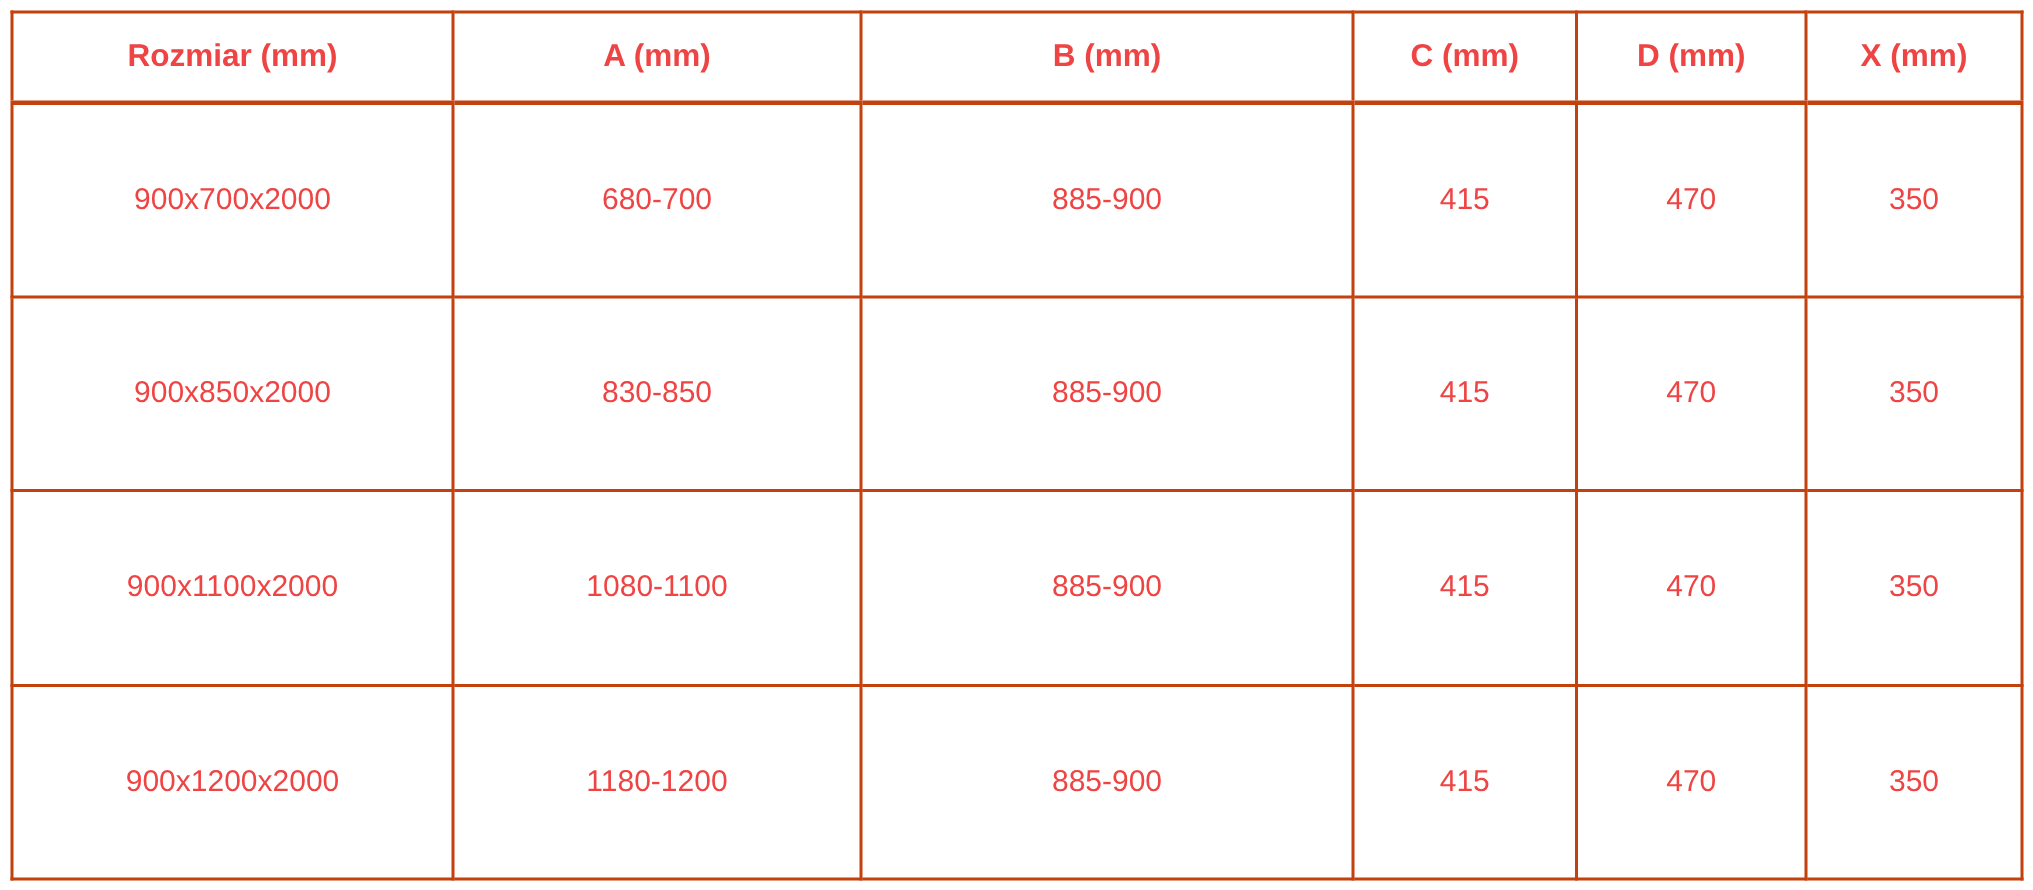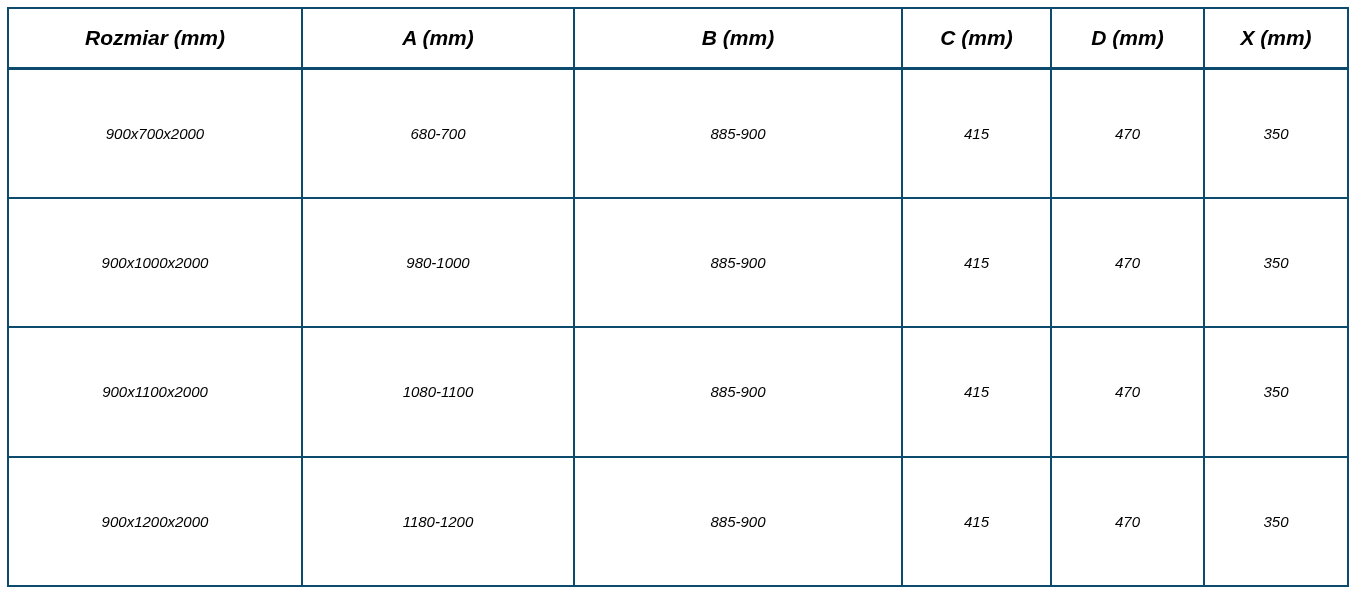--- a/index.html
+++ b/index.html
@@ -21,37 +21,36 @@
     left: 7px;
     top: 7px;
     width: 1340px;
     height: 580px;
     border-collapse: collapse;
     table-layout: fixed;
     background: #ffffff;
   }
   table.dim-table th,
   table.dim-table td {
-    border: 2px solid #0c4a6e;
+    border: 2px solid #c2410c;
     text-align: center;
     vertical-align: middle;
-    color: #000000;
+    color: #ef4444;
     padding: 0 4px;
     overflow: hidden;
     white-space: nowrap;
-    font-style: italic;
   }
   table.dim-table thead th {
     font-size: 21px;
     font-weight: bold;
     height: 60px;
     border-bottom-width: 3px;
   }
   table.dim-table tbody td {
-    font-size: 15px;
+    font-size: 20px;
     font-weight: normal;
     height: 65px;
   }
 </style>
 </head>
 <body>
 
 <div class="page">
   <table class="dim-table">
     <colgroup>
@@ -75,22 +74,22 @@
     <tbody>
       <tr>
         <td>900x700x2000</td>
         <td>680-700</td>
         <td>885-900</td>
         <td>415</td>
         <td>470</td>
         <td>350</td>
       </tr>
       <tr>
-        <td>900x1000x2000</td>
-        <td>980-1000</td>
+        <td>900x850x2000</td>
+        <td>830-850</td>
         <td>885-900</td>
         <td>415</td>
         <td>470</td>
         <td>350</td>
       </tr>
       <tr>
         <td>900x1100x2000</td>
         <td>1080-1100</td>
         <td>885-900</td>
         <td>415</td>

